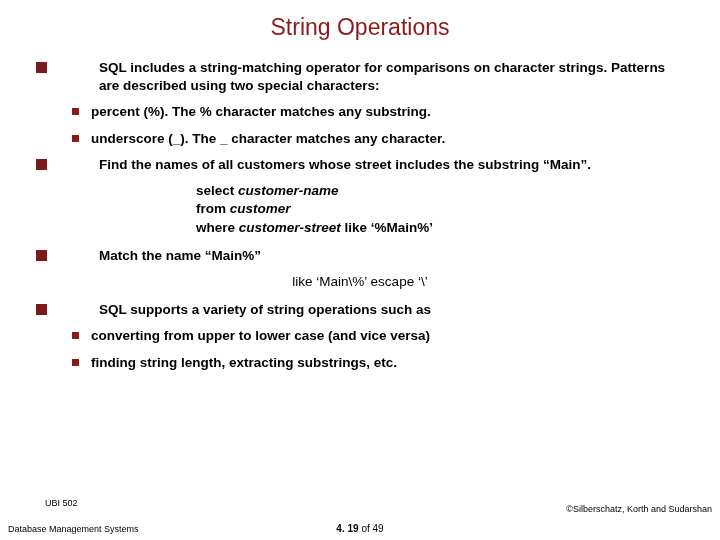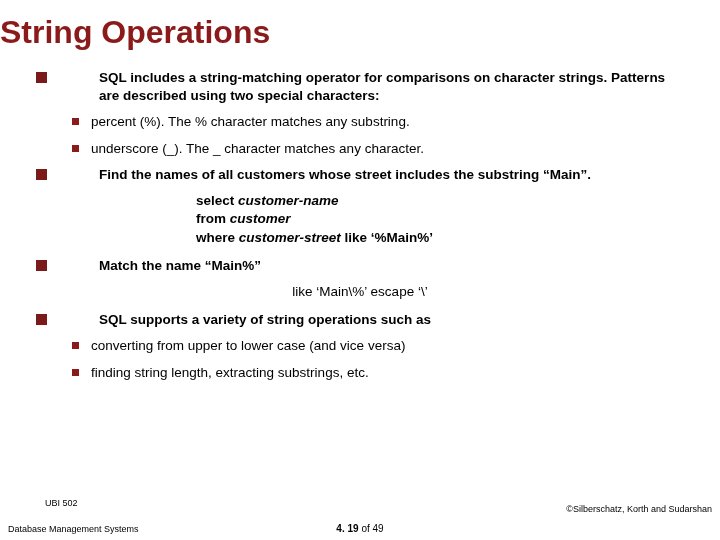--- a/index.html
+++ b/index.html
@@ -5,24 +5,24 @@
   * { margin: 0; padding: 0; box-sizing: border-box; }
   body {
     width: 720px;
     height: 540px;
     background: #fff;
     font-family: Arial, Helvetica, sans-serif;
     position: relative;
     color: #000;
   }
   .title {
-    text-align: left;
+    text-align: center;
     color: #8b1a1a;
-    font-size: 32px;
-    font-weight: bold;
+    font-size: 23px;
+    font-weight: normal;
     padding-top: 14px;
     padding-bottom: 18px;
   }
   .content {
     padding: 0 36px 0 36px;
     font-size: 13.5px;
     line-height: 1.35;
   }
   .lvl1 {
     display: flex;
@@ -50,21 +50,21 @@
   .lvl2 .bullet-sm {
     width: 7px;
     height: 7px;
     background: #8b1a1a;
     flex-shrink: 0;
     margin-top: 5px;
     margin-right: 12px;
   }
   .lvl2 .text {
     flex: 1;
-    font-weight: normal;
+    font-weight: bold;
   }
   .codeblock {
     margin-left: 160px;
     font-weight: bold;
     margin-bottom: 10px;
     margin-top: 4px;
   }
   .codeblock .kw { font-weight: bold; }
   .codeblock .it { font-style: italic; }
   .centered-line {

